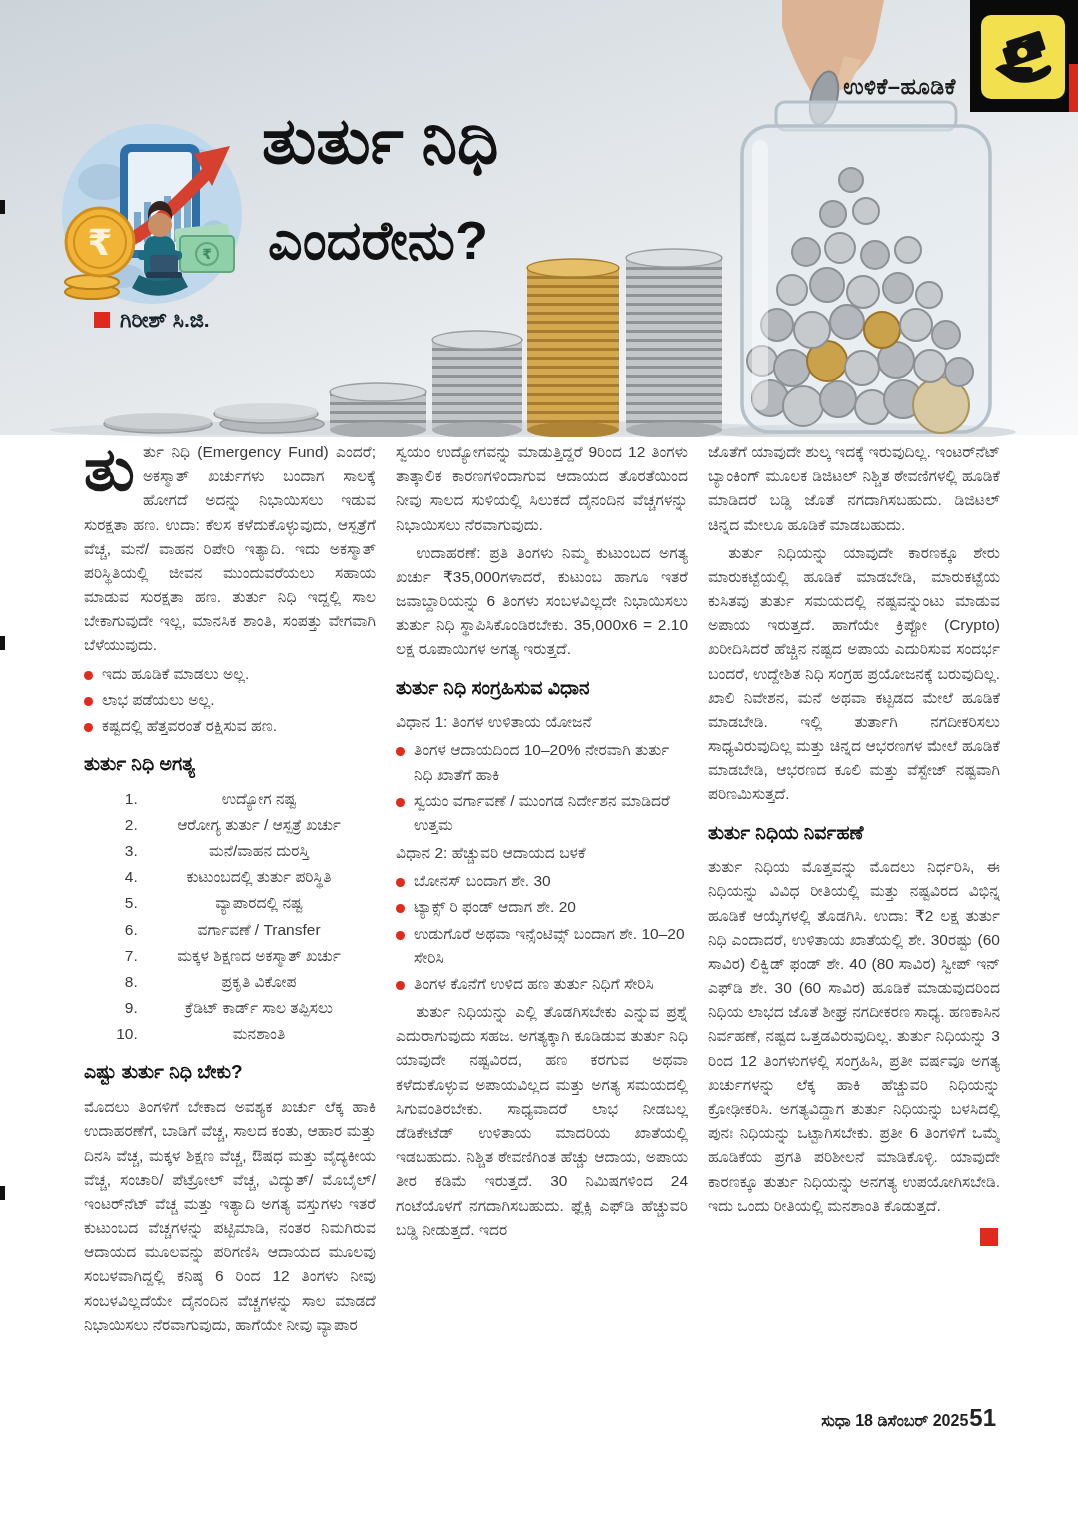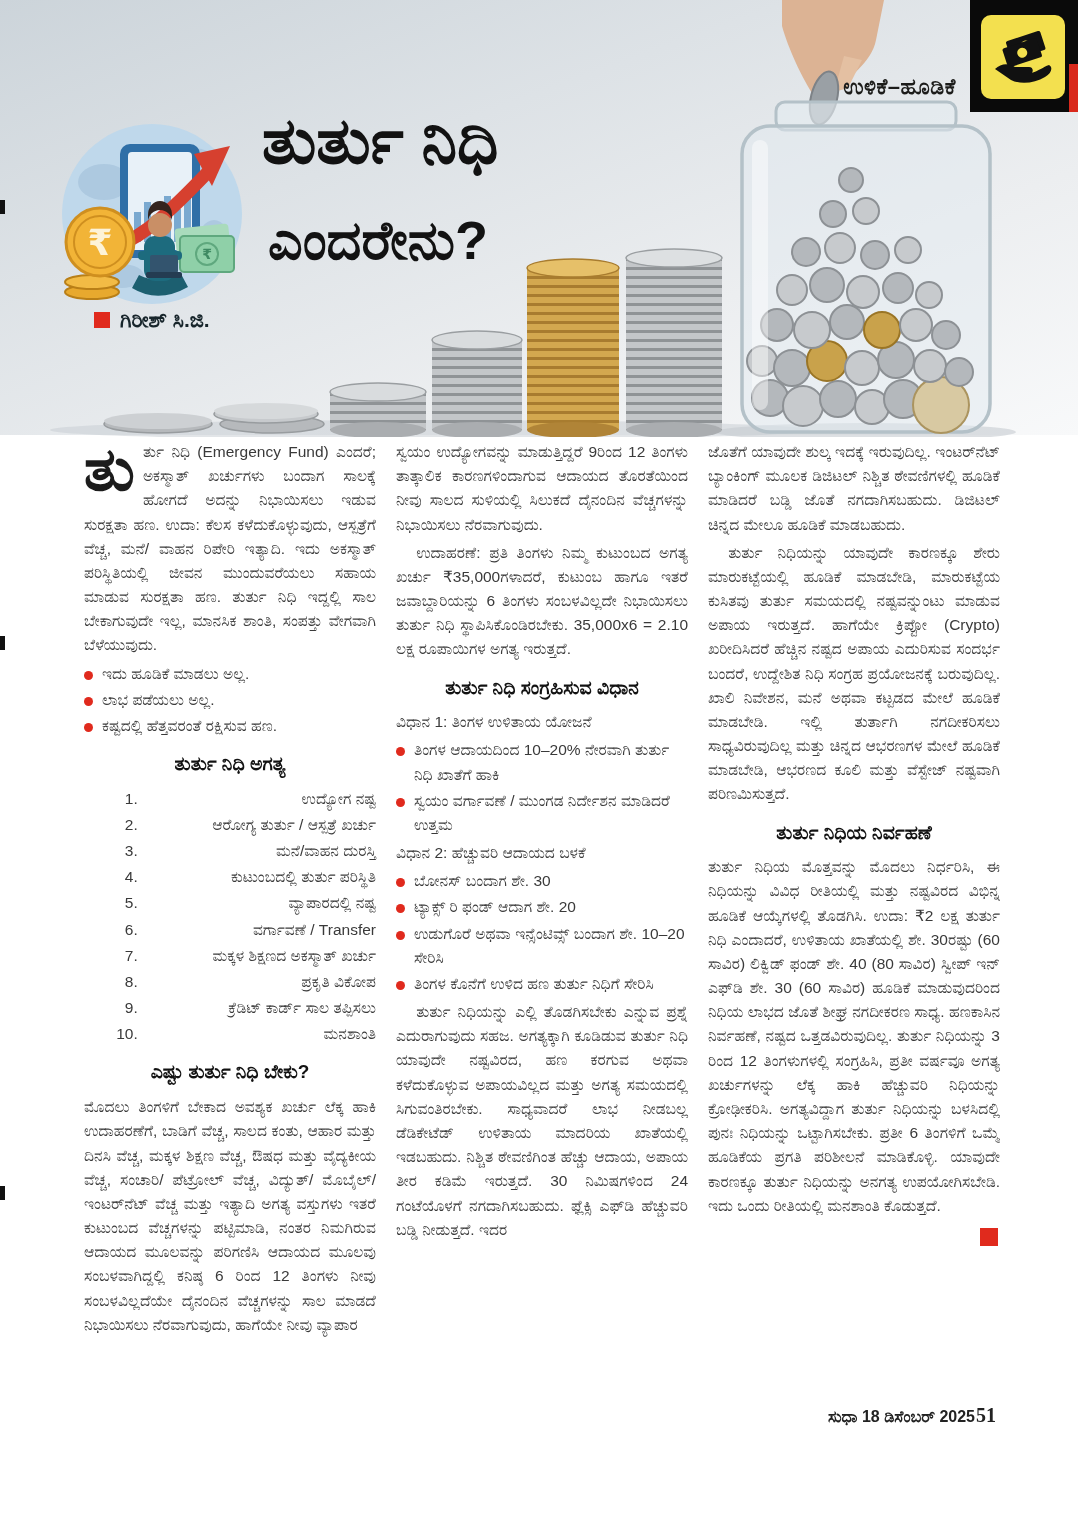--- a/index.html
+++ b/index.html
@@ -26,33 +26,33 @@
   .author{position:absolute;left:94px;top:308px;display:flex;align-items:center;gap:10px;
           font-size:21px;font-weight:bold;color:#17252b;}
   .asq{width:16px;height:16px;background:#e02a1d;display:inline-block;}
 
   
   .columns{position:absolute;left:84px;top:440px;width:916px;height:952px;display:flex;gap:20px;overflow:hidden;}
   .col{width:292px;flex:0 0 292px;color:#3a3a3a;font-size:15.5px;line-height:1.56;text-align:justify;}
   .col p{margin:0 0 4px 0;}
   p.indent{text-indent:1.3em;}
   .dropcap{float:left;font-size:60px;line-height:.85;font-weight:bold;color:#1c1c1c;padding:4px 8px 0 0;}
-  h2.sec{font-size:19px;font-weight:bold;color:#121212;margin:14px 0 10px 0;text-align:center;line-height:1.3;}
+  h2.sec{font-size:19px;font-weight:bold;color:#121212;margin:14px 0 10px 0;text-align:left;line-height:1.3;}
   ol.reasons{margin:4px 0 0 0;padding-left:22px;}
-  ol.reasons li{margin-bottom:2px;text-align:right;margin-left:36px;}
+  ol.reasons li{margin-bottom:2px;text-align:center;margin-left:36px;}
   ul.dots{list-style:none;margin:2px 0 4px 0;padding:0;}
   ul.dots li{position:relative;padding-left:18px;margin-bottom:2px;text-align:left;}
   ul.dots li::before{content:"";position:absolute;left:0;top:9px;width:9px;height:9px;border-radius:50%;background:#e02a1d;}
   .method{margin:2px 0;text-align:left;}
   .endmark{width:18px;height:18px;background:#e02a1d;margin:10px 2px 0 auto;}
 
   
   .footer{position:absolute;right:82px;top:1404px;display:flex;align-items:baseline;gap:1px;color:#222;}
   .footer .mag{font-size:16px;font-weight:bold;}
-  .footer .pnum{font-size:20px;font-weight:bold;font-family:Liberation Serif, serif;}
+  .footer .pnum{font-size:24px;font-weight:bold;}
 
   .edge-mark{position:absolute;left:0;width:5px;height:14px;background:#111;}
 </style>
 </head>
 <body>
 
 <div class="page">
 
   <div class="hero">
 

